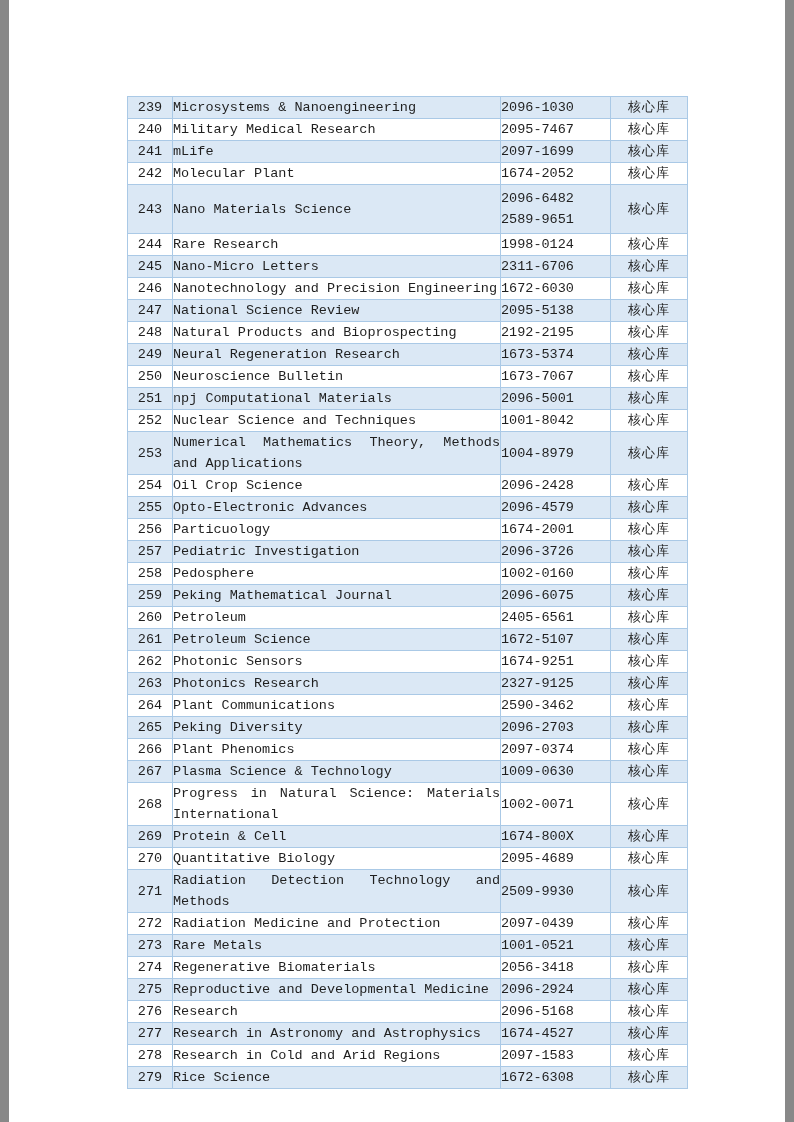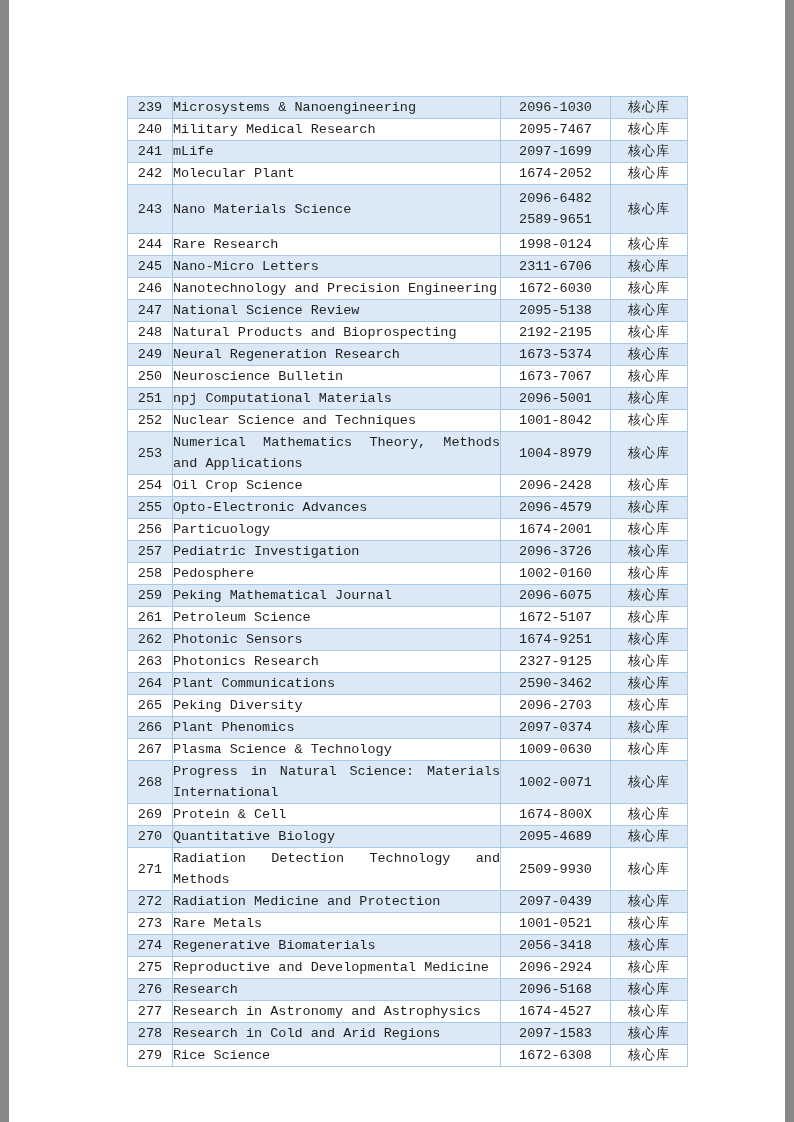--- a/index.html
+++ b/index.html
@@ -44,21 +44,21 @@
   }
   col.c-num{width:45px;}
   col.c-name{width:328px;}
   col.c-issn{width:110px;}
   col.c-status{width:77px;}
   td.cell-num{text-align:center;}
   td.cell-name{
     text-align:justify;
     padding:0 9px 0 10px;
   }
-  td.cell-issn{text-align:center;}
+  td.cell-issn{text-align:left;}
   td.cell-issn div{line-height:21px;}
   td.cell-issn.multi{padding:3px 0;}
   td.cell-status{
     text-align:center;
     font-size:13px;
     letter-spacing:1px;
   }
 </style>
 </head>
 <body>
@@ -236,20 +236,28 @@
   </tr>
           <tr>
     <td class="cell-num">259</td>
     <td class="cell-name">Peking Mathematical Journal</td>
     <td class="cell-issn">
               <div>2096-6075</div>
             </td>
     <td class="cell-status">核心库</td>
   </tr>
           <tr>
+    <td class="cell-num">260</td>
+    <td class="cell-name">Petroleum</td>
+    <td class="cell-issn">
+              <div>2405-6561</div>
+            </td>
+    <td class="cell-status">核心库</td>
+  </tr>
+          <tr>
     <td class="cell-num">261</td>
     <td class="cell-name">Petroleum Science</td>
     <td class="cell-issn">
               <div>1672-5107</div>
             </td>
     <td class="cell-status">核心库</td>
   </tr>
           <tr>
     <td class="cell-num">262</td>
     <td class="cell-name">Photonic Sensors</td>

